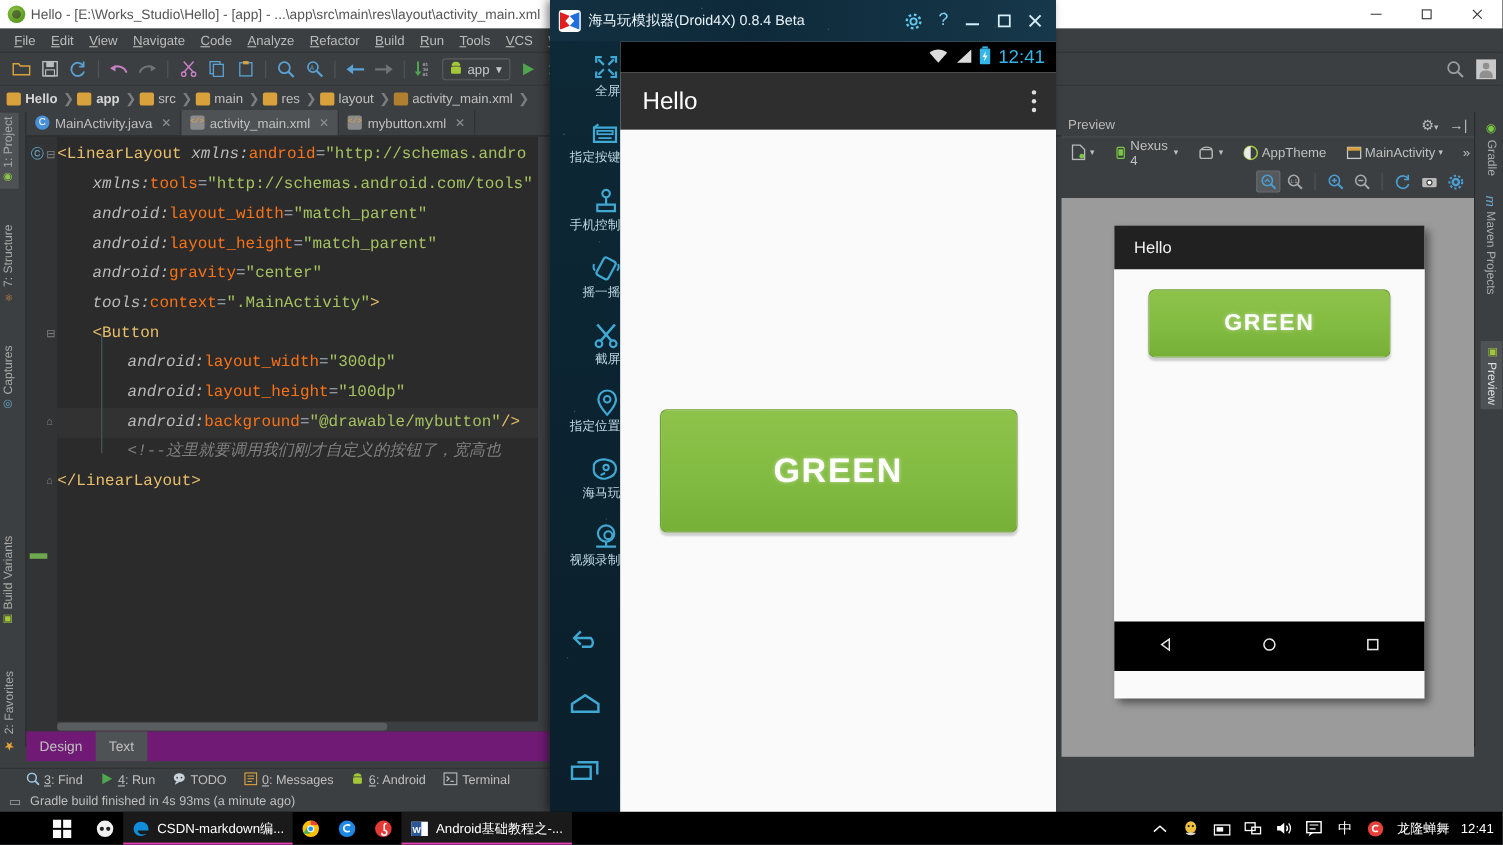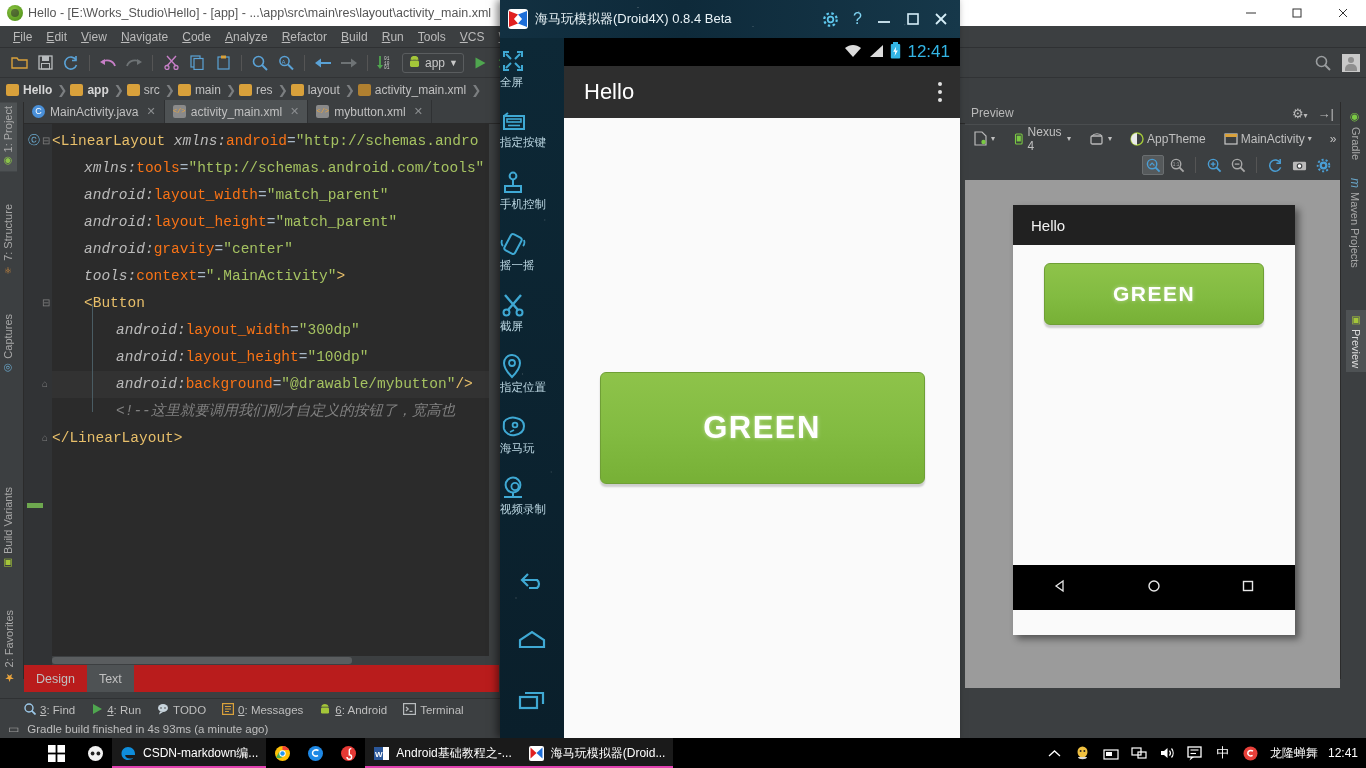--- a/index.html
+++ b/index.html
@@ -114,21 +114,21 @@
   .code .eq  { color:#a9b7c6; }
   .hl-line { position:absolute; left:28px; top:247px; width:447px; height:27px; background:#323232; }
   .fold-mark{ position:absolute; color:#808080; font-size:10px; }
   .indent-guide{ position:absolute; width:1px; background:#4a5c63; }
   .green-bar{ position:absolute; left:3px; top:379px; width:16px; height:5px; background:#6ea84f; }
   .editor-scroll { position:absolute; right:0; top:0; width:10px; height:541px; background:#3c3f41;}
   .editor-hscroll { position:absolute; left:28px; bottom:0; width:447px; height:9px; background:#3c3f41;}
   .editor-hscroll i{ position:absolute; left:0; top:1px; width:300px; height:7px; background:#5a5d5f; border-radius:3px;}
 
   
-  .dt-tabs { position:absolute; left:24px; top:665px; width:475px; height:27px; background:#b91c1c; display:flex; align-items:center;}
+  .dt-tabs { position:absolute; left:24px; top:665px; width:475px; height:27px; background:#701a75; display:flex; align-items:center;}
   .dt-tab { height:27px; padding:0 12px; display:flex; align-items:center; color:#c0c0c0; font-size:12.5px;}
   .dt-tab.sel { background:#4e5254; }
 
   
   .toolwin-bar {
     position:absolute; left:0; top:698px; width:960px; height:22px; background:#3c3f41;
     display:flex; align-items:center; gap:16px; padding-left:24px; border-top:1px solid #2f3133;
   }
   .twb-item { display:flex; align-items:center; gap:4px; color:#bfbfbf; font-size:11.5px; }
   .twb-item u { text-decoration:underline; }
@@ -197,21 +197,21 @@
   .emu-side { position:absolute; left:0; top:38px; width:64px; height:700px;
     background:linear-gradient(to bottom,#0d2836,#0a1f2b); overflow:hidden;}
   .emu-side::after{content:"";position:absolute;inset:0;
     background:
       radial-gradient(1px 1px at 20% 12%, rgba(255,255,255,.3), transparent),
       radial-gradient(1px 1px at 70% 26%, rgba(255,255,255,.22), transparent),
       radial-gradient(1px 1px at 35% 48%, rgba(255,255,255,.25), transparent),
       radial-gradient(1px 1px at 80% 62%, rgba(255,255,255,.2), transparent),
       radial-gradient(1px 1px at 25% 80%, rgba(255,255,255,.25), transparent);
     pointer-events:none;}
-  .side-item { height:61px; display:flex; flex-direction:column; align-items:flex-start; justify-content:center; gap:1px; position:relative; z-index:2;}
+  .side-item { height:61px; display:flex; flex-direction:column; align-items:flex-end; justify-content:center; gap:1px; position:relative; z-index:2;}
   .side-label { color:#bcd7e2; font-size:11.5px; white-space:nowrap; }
   .side-nav { position:absolute; left:0; bottom:8px; width:64px; z-index:2;}
   .side-navitem{ height:60px; display:flex; align-items:center; justify-content:center;}
 
   .emu-screen { position:absolute; left:64px; top:38px; width:396px; height:700px; background:#fafafa; }
   .emu-sb { height:28px; background:#000; display:flex; align-items:center; justify-content:flex-end; gap:6px; padding-right:10px;}
   .emu-sb .clock { color:#33b5e5; font-size:17px; font-family:"Liberation Sans",sans-serif;}
   .emu-ab { height:52px; background:#2e2e2e; display:flex; align-items:center; padding-left:20px; color:#fff; font-size:22px;}
   .emu-body { height:620px; background:#fafafa; display:flex; align-items:center; justify-content:center;}
   .dots { margin-left:auto; margin-right:18px; display:flex; flex-direction:column; gap:4px;}
@@ -906,28 +906,20 @@
         </svg>
     </div>
     <div class="tb-item open">
       <svg width="17" height="17" viewBox="0 0 17 17">
           <rect x="1" y="2" width="15" height="13" fill="#fff"></rect>
           <rect x="1" y="2" width="9" height="13" fill="#2b579a"></rect>
           <text x="2" y="12" font-size="8" fill="#fff" font-family="Liberation Sans" font-weight="bold">W</text>
         </svg>
       <span>Android基础教程之-...</span>
     </div>
-    <div class="tb-item open">
-      <svg width="17" height="17" viewBox="0 0 17 17">
-          <rect x="1" y="1" width="15" height="15" rx="2" fill="#fff"></rect>
-          <path d="M2.5 2.5l6 5.5-6 5.5z" fill="#e02020"></path>
-          <path d="M14.5 2.5l-6 5.5 6 5.5z" fill="#1e6fd9"></path>
-        </svg>
-      <span>海马玩模拟器(Droid...</span>
-    </div>
 
     <div class="tb-tray">
       <span class="tray-ic">
         <svg width="13" height="9" viewBox="0 0 13 9">
             <path d="M1 7l5.5-5L12 7" fill="none" stroke="#fff" stroke-width="1.3"></path>
           </svg>
       </span>
       <span class="tray-ic">
         <svg width="15" height="17" viewBox="0 0 15 17">
             <ellipse cx="7.5" cy="7" rx="5" ry="5.5" fill="#f0c040"></ellipse>

